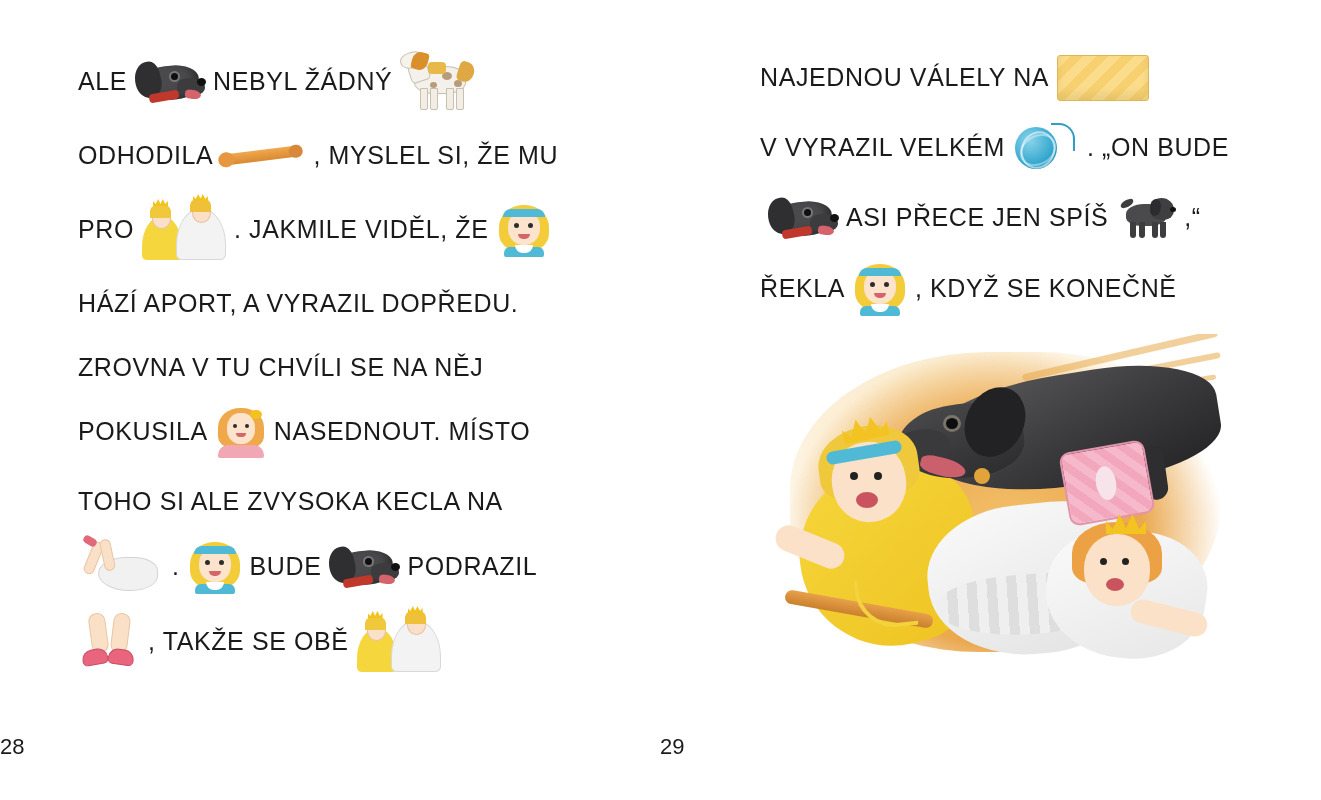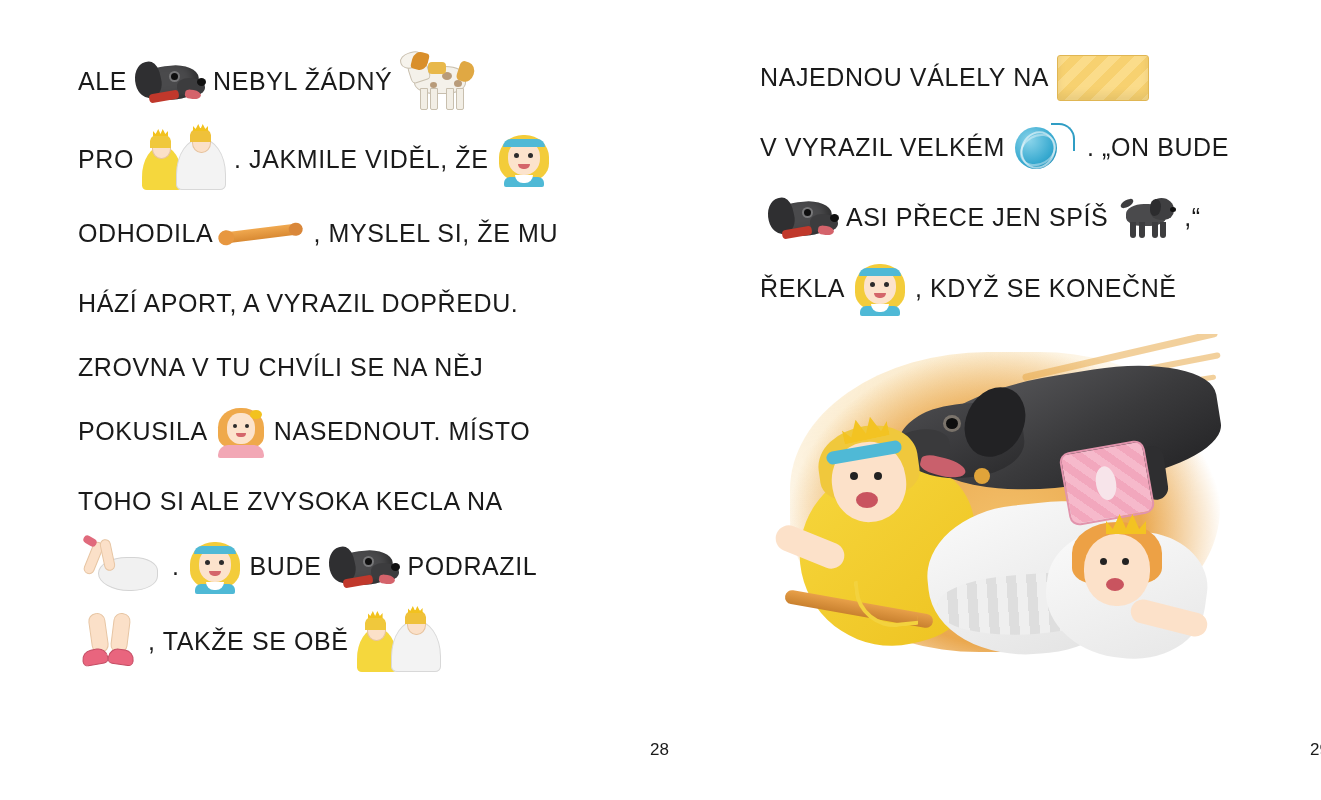--- a/index.html
+++ b/index.html
@@ -511,24 +511,23 @@
     position: absolute; left: 86px; top: 244px; width: 56px; height: 46px;
     border: 4px solid #f3d23e; border-top: none; border-right: none;
     border-radius: 0 0 0 40px; transform: rotate(-6deg);
   }
 
   .page-number {
     position: absolute;
     bottom: 40px;
     width: 100%;
     left: 0;
-    text-align: right;
-    font-size: 17px;
+    text-align: left;
+    font-size: 22px;
     color: #1a1a1a;
-    padding-left: 9px;
   }
   .page-left .page-number { padding-right: 38px; }
   .page-right .page-number { padding-right: 20px; }
 </style>
 </head>
 <body>
 
 <div class="spread">
 
   <div class="page page-left">
@@ -542,39 +541,39 @@
       <span class="txt">NEBYL ŽÁDNÝ</span>
       <span class="glyph horse">
         <span class="hbody"></span><span class="spot s1"></span><span class="spot s2"></span><span class="spot s3"></span>
         <span class="hneck"></span><span class="hhead"></span><span class="mane"></span><span class="tail"></span>
         <span class="saddle"></span>
         <span class="hleg g1"></span><span class="hleg g2"></span><span class="hleg g3"></span><span class="hleg g4"></span>
       </span>
     </div>
 
     <div class="line">
+      <span class="txt">ODHODILA</span>
+      <span class="glyph stick"><span class="st"></span></span>
+      <span class="txt">, MYSLEL SI, ŽE MU</span>
+    </div>
+
+    <div class="line">
       <span class="txt">PRO</span>
       <span class="glyph pair">
         <span class="p-yellow"></span><span class="p-white"></span>
         <span class="face f1"></span><span class="face f2"></span>
         <span class="hair h1"></span><span class="hair h2"></span>
         <span class="crown c1"></span><span class="crown c2"></span>
       </span>
       <span class="txt">. JAKMILE VIDĚL, ŽE</span>
       <span class="glyph princess-head">
         <span class="ph-hair"></span><span class="ph-face"></span><span class="ph-band"></span>
         <span class="ph-eye ph-e1"></span><span class="ph-eye ph-e2"></span>
         <span class="ph-mouth"></span><span class="ph-collar"></span>
       </span>
-    </div>
-
-    <div class="line">
-      <span class="txt">ODHODILA</span>
-      <span class="glyph stick"><span class="st"></span></span>
-      <span class="txt">, MYSLEL SI, ŽE MU</span>
     </div>
 
     <div class="line tight">
       <span class="txt">HÁZÍ APORT, A VYRAZIL DOPŘEDU.</span>
     </div>
 
     <div class="line tight">
       <span class="txt">ZROVNA V TU CHVÍLI SE NA NĚJ</span>
     </div>
 

